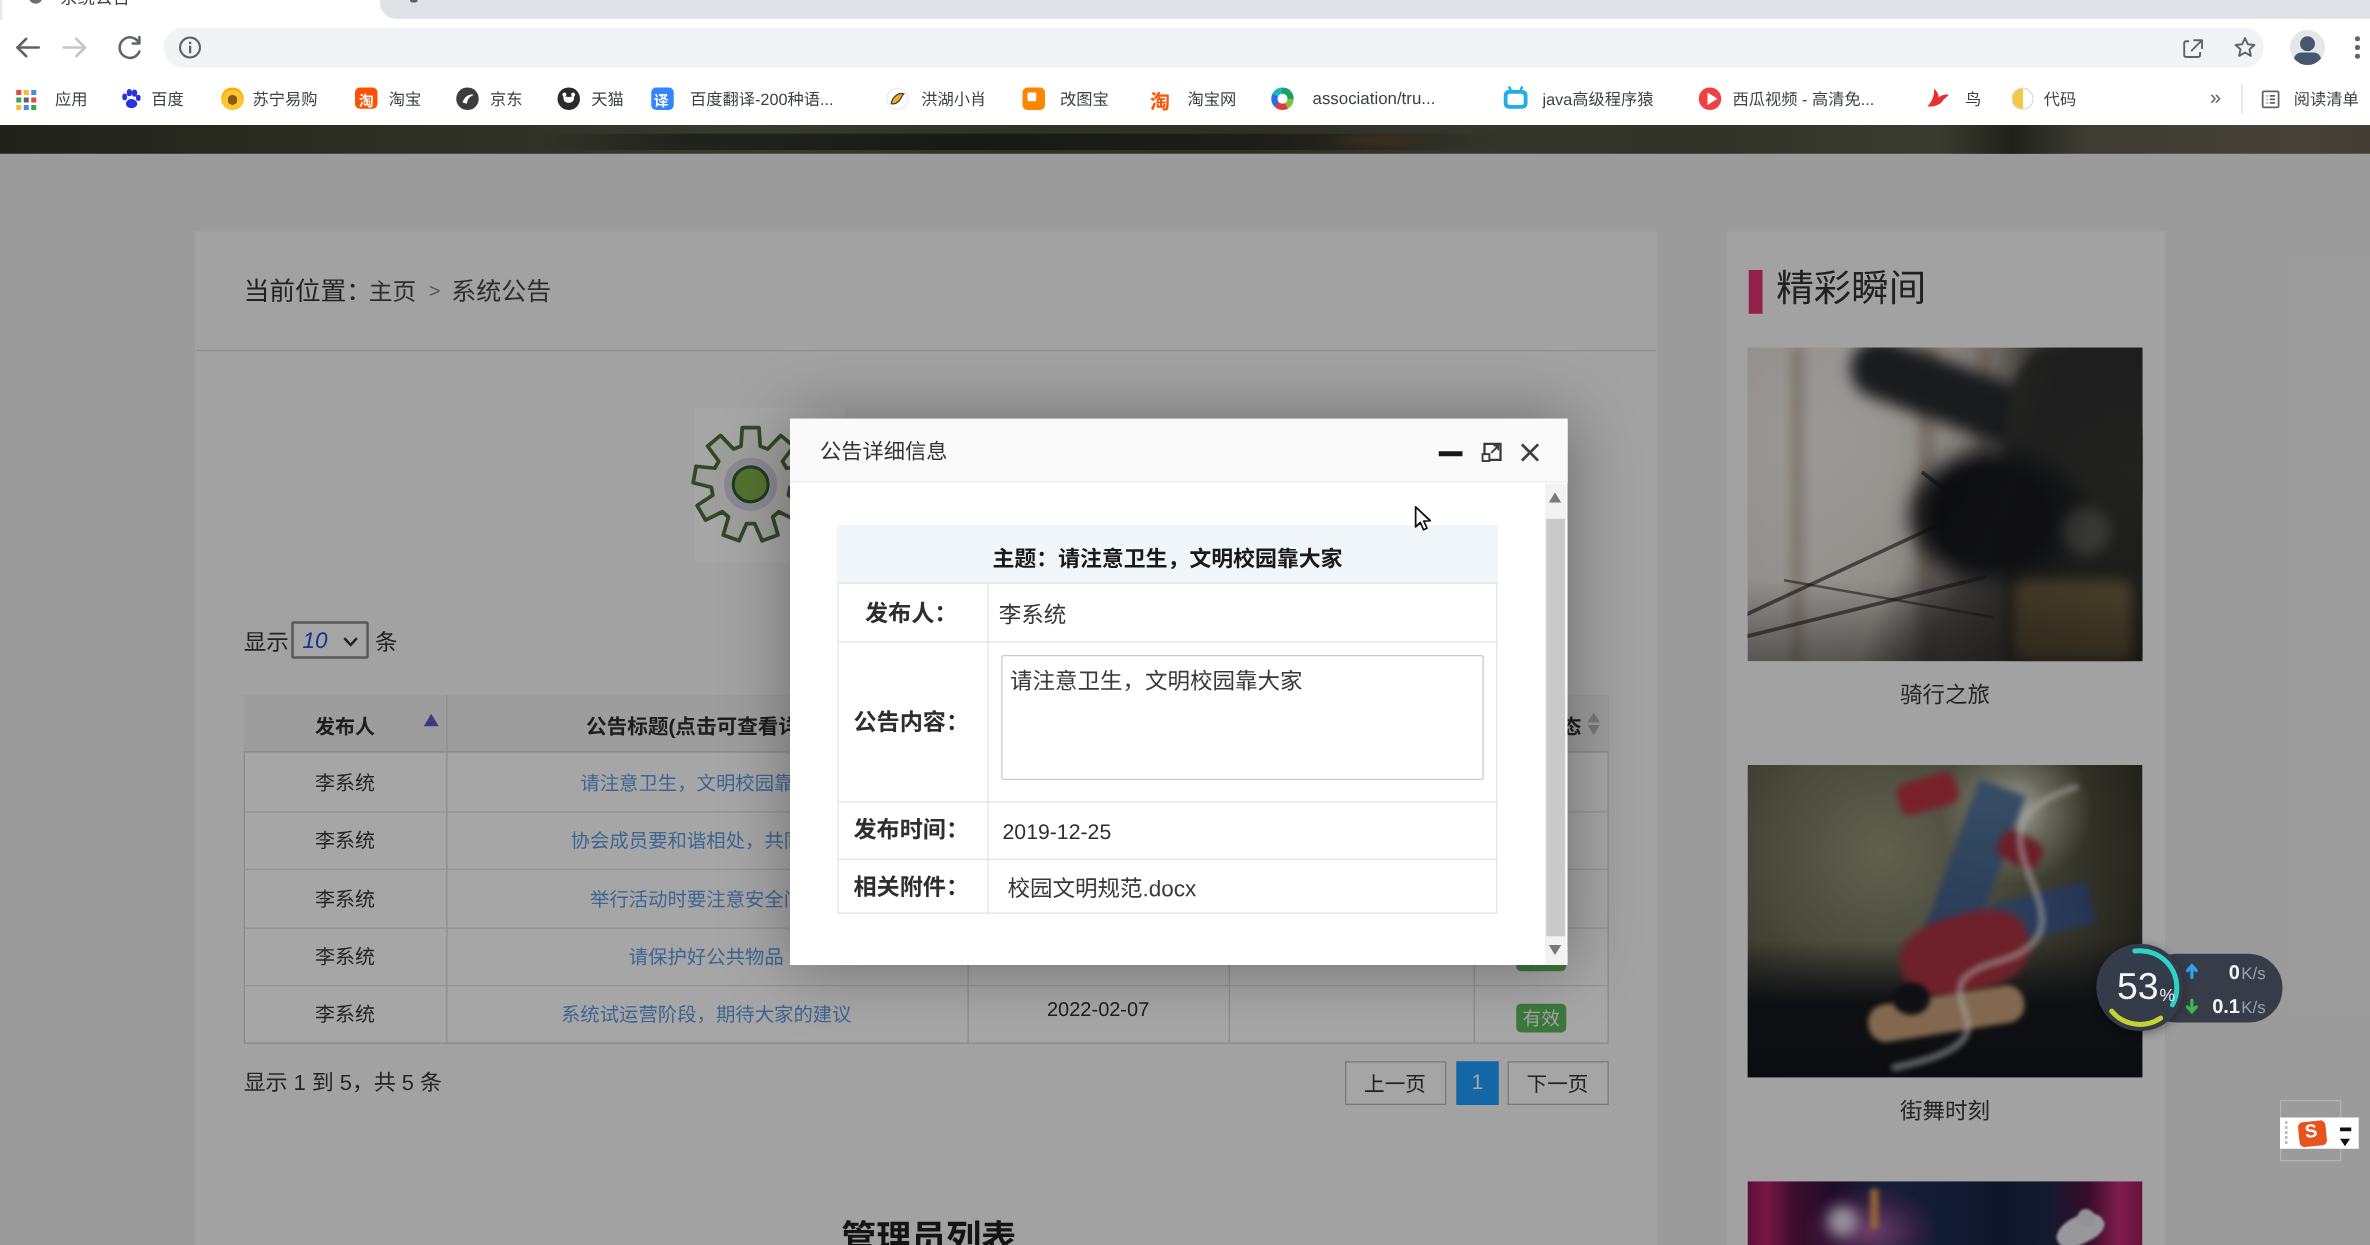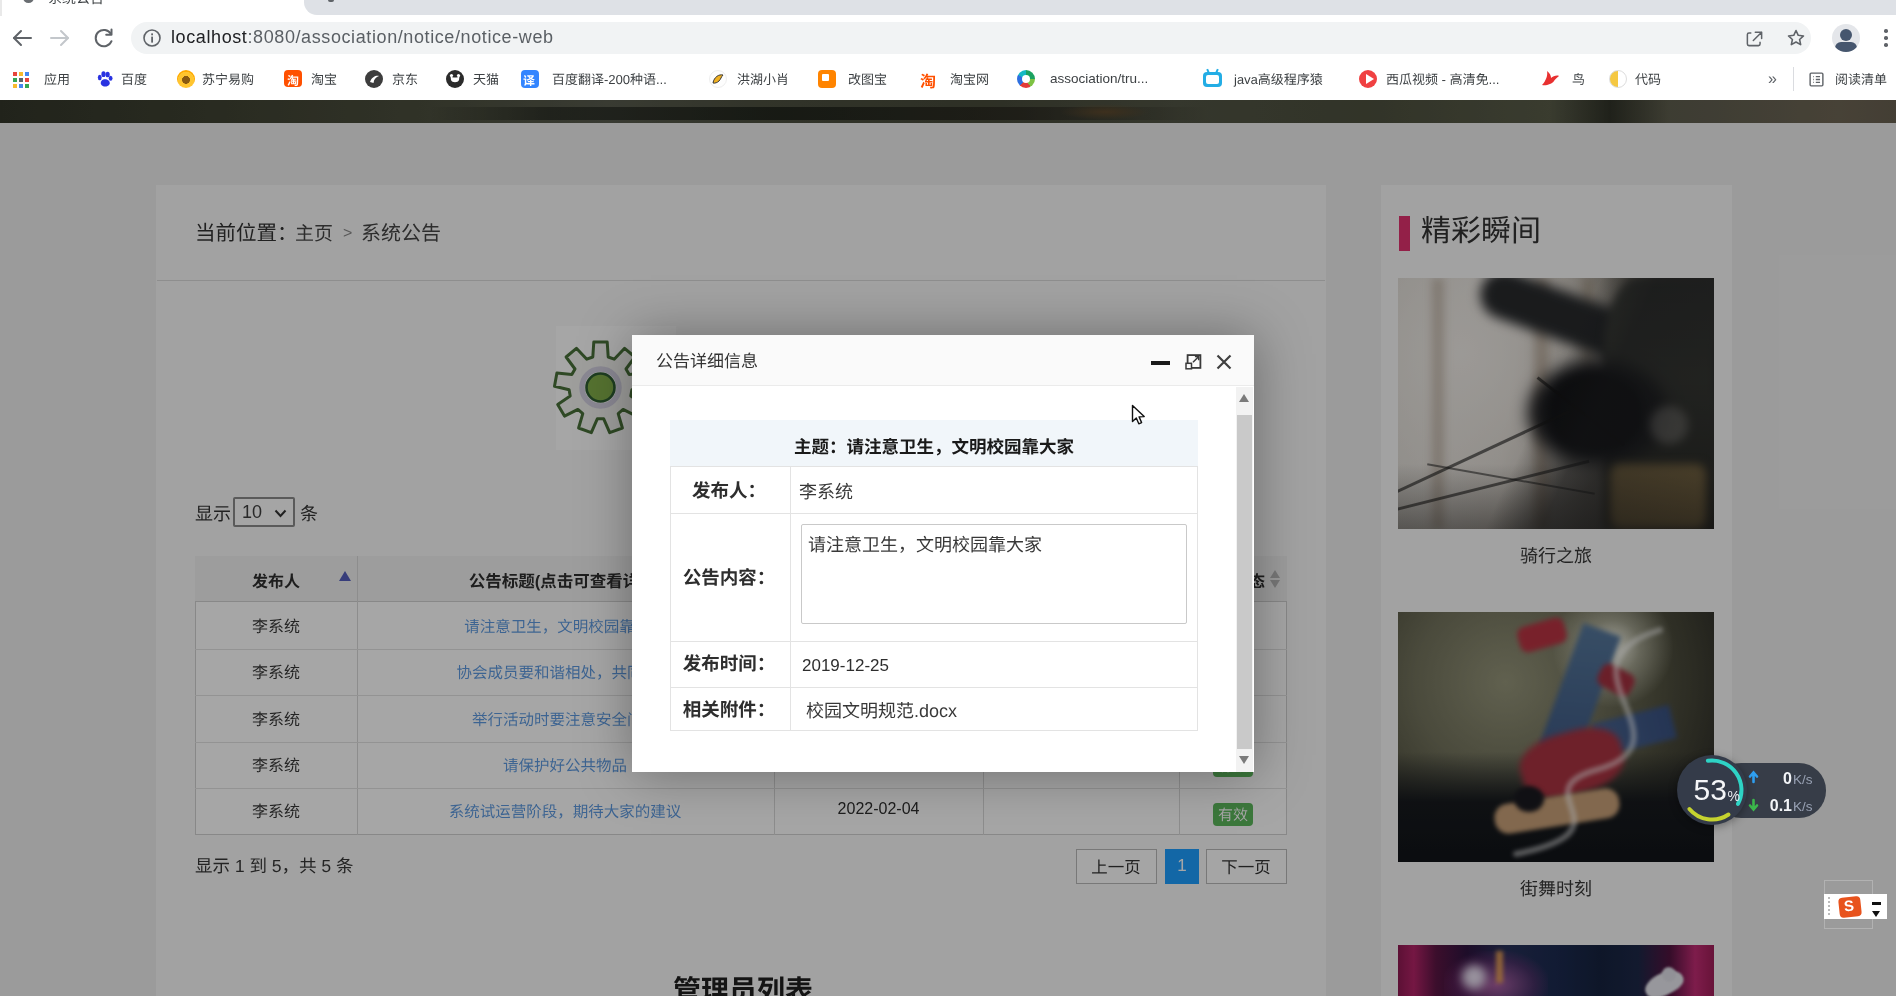--- a/index.html
+++ b/index.html
@@ -34,21 +34,20 @@
         </g>
     </g>
   </svg>
 
   <div class="abs" style="left:131px;top:22px;width:1680px;height:32px;border-radius:16px;background:#f1f3f4;"></div>
   <svg class="abs" style="left:142px;top:28px;" width="20" height="20" viewBox="0 0 20 20">
     <circle cx="10" cy="10" r="8" fill="none" stroke="#5f6368" stroke-width="1.6"></circle>
     <rect x="9.2" y="8.6" width="1.8" height="6" fill="#5f6368"></rect>
       <rect x="9.2" y="5.4" width="1.8" height="1.9" fill="#5f6368"></rect>
   </svg>
-  <div class="abs" style="left:171px;top:26.5px;font-size:18px;color:#202124;letter-spacing:0.6px;">localhost<span style="color:#5a5f64">:8080/association/notice/notice-web</span></div>
 
   <svg class="abs" style="left:1745px;top:29px;" width="19" height="19" viewBox="0 0 24 24" fill="none" stroke="#5f6368" stroke-width="1.9">
     <path d="M8 5 H5 a2 2 0 0 0 -2 2 v12 a2 2 0 0 0 2 2 h12 a2 2 0 0 0 2 -2 v-3"></path>
     <path d="M13 4 l8 0 m0 0 l0 8 m0 -8 L10.5 14.5" stroke-linecap="round"></path>
   </svg>
   <svg class="abs" style="left:1786px;top:28px;" width="20" height="20" viewBox="0 0 24 24" fill="none" stroke="#5f6368" stroke-width="1.9" stroke-linejoin="round">
     <path d="M12 3 l2.7 5.8 6.3 0.7 -4.7 4.3 1.3 6.2 -5.6 -3.2 -5.6 3.2 1.3 -6.2 -4.7 -4.3 6.3 -0.7 z"></path>
   </svg>
 
   <div class="abs" style="left:1832px;top:24px;width:28px;height:28px;border-radius:50%;background:#e4e6ea;overflow:hidden;">
@@ -124,21 +123,21 @@
   <div class="abs" style="left:157px;top:180px;width:1168px;height:1px;background:#dadada;"></div>
 
   <div class="abs" style="left:556px;top:226px;width:120px;height:124px;background:#ffffff;"></div>
   <svg class="abs" style="left:552px;top:239px;" width="97" height="97" viewBox="-48.5 -48.5 97 97">
       <path d="M-6.7 -45.5 L6.7 -45.5 L7.7 -30.5 L13.7 -28.3 L24.1 -39.2 L34.4 -30.5 L25.5 -18.5 L28.7 -12.9 L43.6 -14.5 L46.0 -1.3 L31.4 2.3 L30.3 8.6 L42.8 16.9 L36.0 28.6 L22.6 21.9 L17.7 26.1 L21.9 40.5 L9.2 45.1 L3.2 31.3 L-3.2 31.3 L-9.2 45.1 L-21.9 40.5 L-17.7 26.1 L-22.6 21.9 L-36.0 28.6 L-42.8 16.9 L-30.3 8.6 L-31.4 2.3 L-46.0 -1.3 L-43.6 -14.5 L-28.7 -12.9 L-25.5 -18.5 L-34.4 -30.5 L-24.1 -39.2 L-13.7 -28.3 L-7.7 -30.5 Z" fill="#f3f3f0" stroke="#49713a" stroke-width="3" stroke-linejoin="round"></path>
       <circle r="18.5" fill="#ffffff" stroke="#d4d2e2" stroke-width="5.5"></circle>
       <circle r="14" fill="#83b04a" stroke="#2f5e33" stroke-width="2.6"></circle>
     </svg>
 
   <div class="abs" style="left:233px;top:397px;width:62px;height:30px;background:#fdfdfd;border:2px solid #8a8a8a;border-radius:2px;"></div>
-  <div class="abs" style="left:242px;top:402px;font-size:18px;color:#404040;">10</div>
+  <div class="abs" style="left:242px;top:402px;font-size:18px;color:#1d4ed8;font-style:italic;">10</div>
   <svg class="abs" style="left:274px;top:409px;" width="13" height="9" viewBox="0 0 13 9">
       <path d="M1.5 1.5 L6.5 7 L11.5 1.5" fill="none" stroke="#333" stroke-width="2"></path>
     </svg>
 
   <div class="abs" style="left:195px;top:456px;width:1092px;height:279px;border:1px solid #d2d2d2;background:#fff;"></div>
   <div class="abs" style="left:195px;top:456px;width:1092px;height:46px;background:#f2f2f2;border-bottom:1px solid #d2d2d2;"></div>
 
   <div class="abs" style="left:357px;top:456px;width:1px;height:279px;background:#d9d9d9;"></div>
   <div class="abs" style="left:774px;top:456px;width:1px;height:279px;background:#d9d9d9;"></div>
   <div class="abs" style="left:983px;top:456px;width:1px;height:279px;background:#d9d9d9;"></div>
@@ -146,21 +145,21 @@
 
   <div class="abs" style="left:195px;top:549px;width:1092px;height:1px;background:#e2e2e2;"></div>
   <div class="abs" style="left:195px;top:595px;width:1092px;height:1px;background:#e2e2e2;"></div>
   <div class="abs" style="left:195px;top:642px;width:1092px;height:1px;background:#e2e2e2;"></div>
   <div class="abs" style="left:195px;top:688px;width:1092px;height:1px;background:#e2e2e2;"></div>
 
   <div class="abs" style="left:339px;top:471px;width:0;height:0;border-left:6px solid transparent;border-right:6px solid transparent;border-bottom:10px solid #555fbe;"></div>
   <div class="abs" style="left:1270px;top:470px;width:0;height:0;border-left:5px solid transparent;border-right:5px solid transparent;border-bottom:8px solid #b9b9b9;"></div>
   <div class="abs" style="left:1270px;top:480px;width:0;height:0;border-left:5px solid transparent;border-right:5px solid transparent;border-top:8px solid #b9b9b9;"></div>
 
-  <div class="abs" style="left:774px;top:700px;width:209px;font-size:16px;color:#2e2e2e;text-align:center;">2022-02-04</div>
+  <div class="abs" style="left:774px;top:700px;width:209px;font-size:16px;color:#2e2e2e;text-align:center;">2022-02-07</div>
 
   <div class="abs" style="left:1213px;top:654px;width:40px;height:23px;background:#5cb85c;border-radius:4px;"></div>
   <div class="abs" style="left:1213px;top:703px;width:40px;height:23px;background:#5cb85c;border-radius:4px;"></div>
 
   <div class="abs" style="left:1076px;top:749px;width:81px;height:35px;background:#fdfdfd;border:1px solid #b9b9b9;"></div>
   <div class="abs" style="left:1165px;top:749px;width:34px;height:35px;background:#1E9FFF;"></div>
   <div class="abs" style="left:1165px;top:756px;width:34px;font-size:17px;color:#fff;text-align:center;">1</div>
   <div class="abs" style="left:1206px;top:749px;width:81px;height:35px;background:#fdfdfd;border:1px solid #b9b9b9;"></div>
 
   <div class="abs" style="left:1381px;top:85px;width:351px;height:811px;background:#f9f9f9;"></div>

